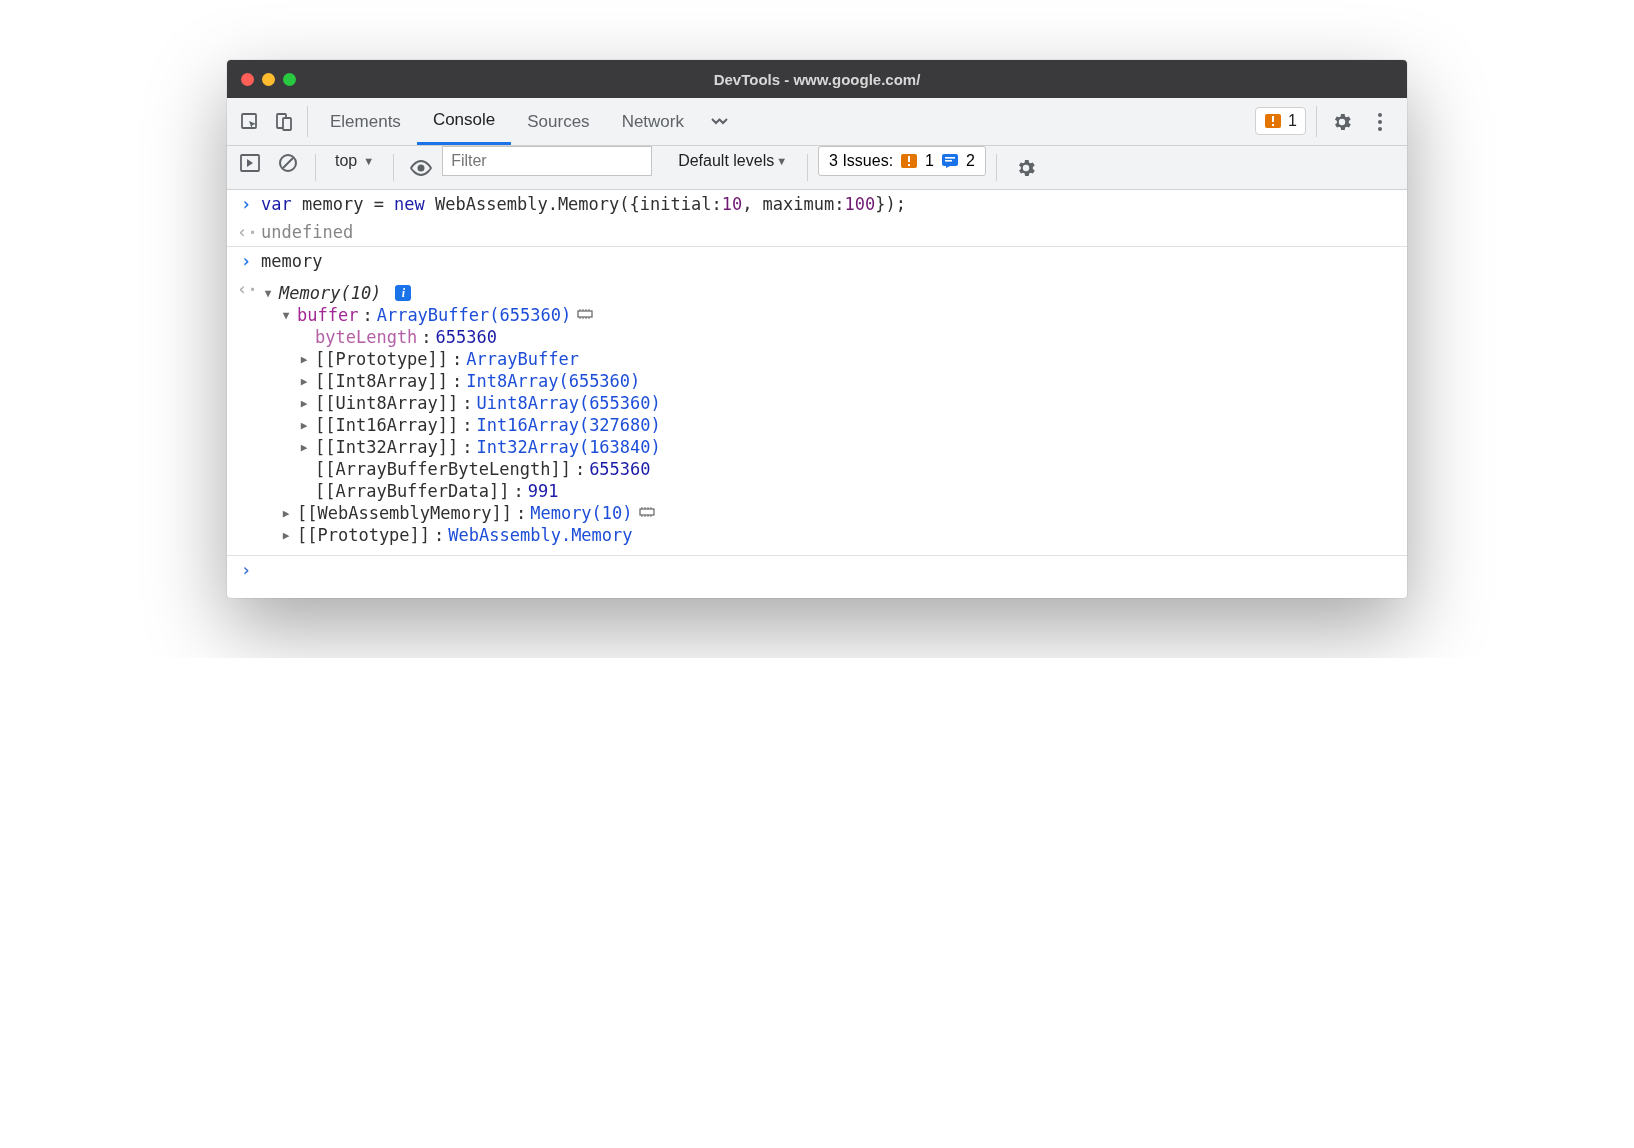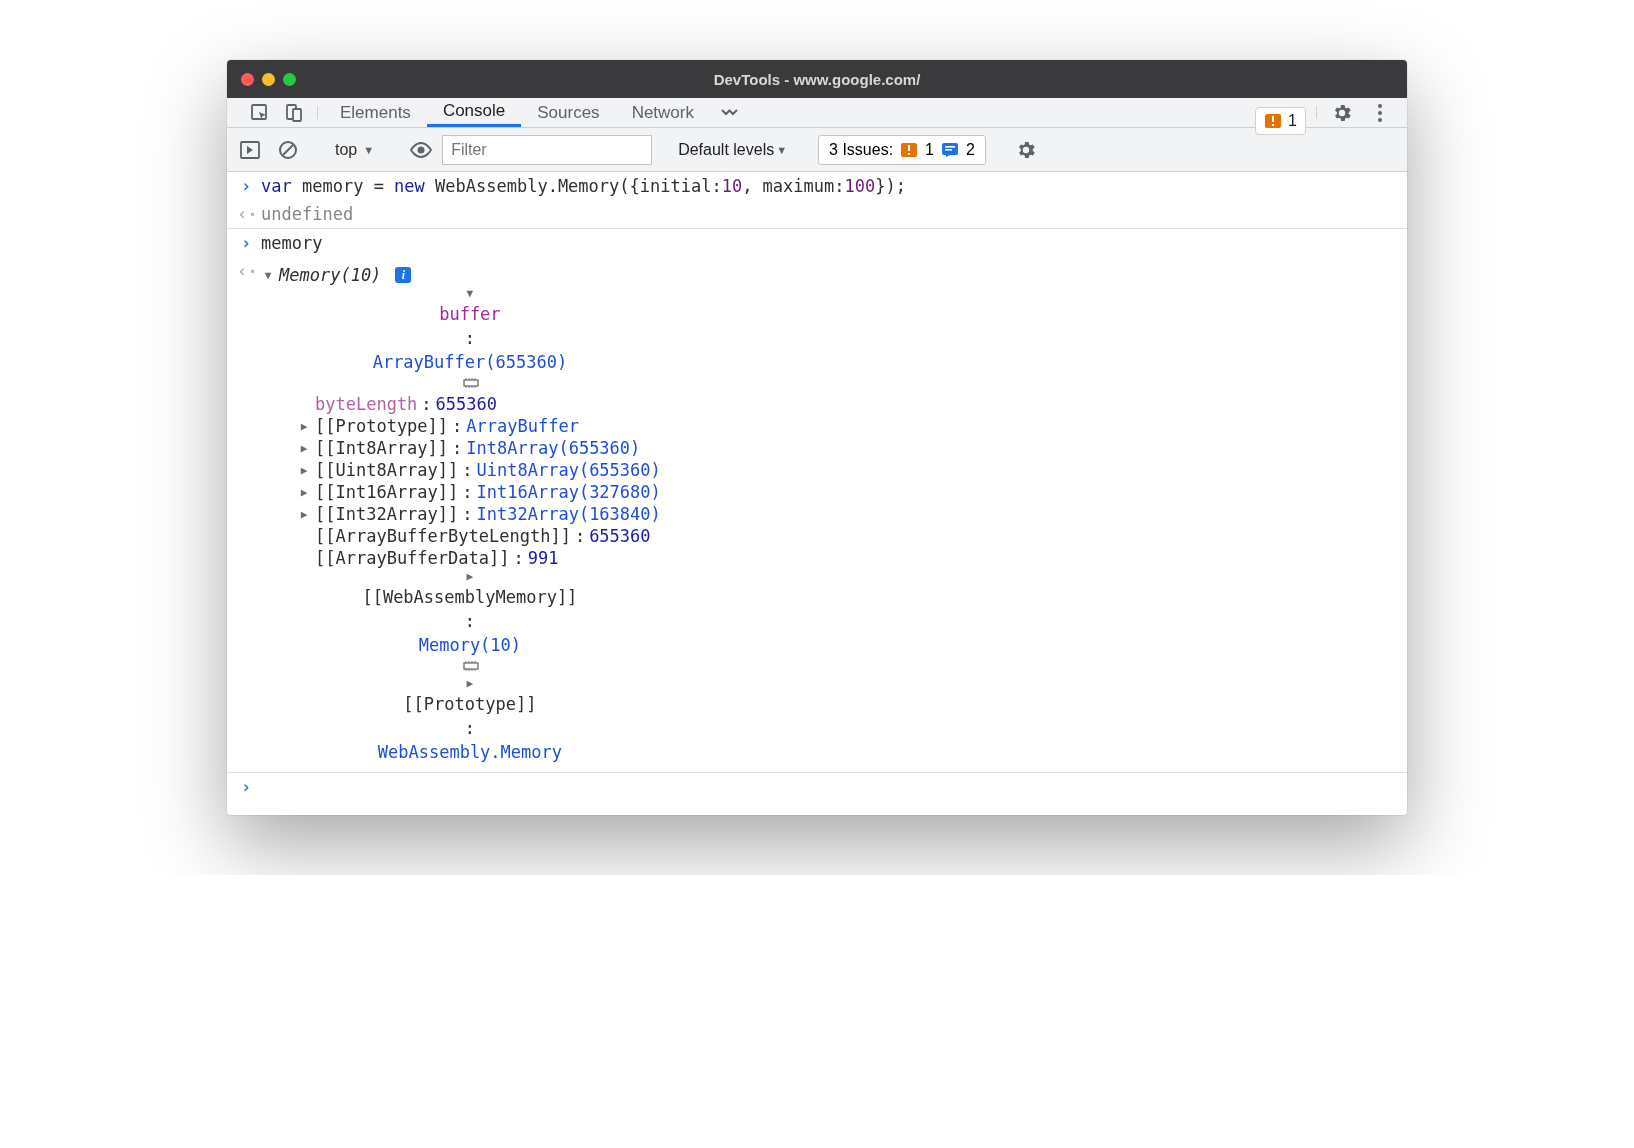--- a/index.html
+++ b/index.html
@@ -34,26 +34,26 @@
   .title-text {
     position: absolute;
     left: 0; right: 0;
     text-align: center;
     color: #d8d8d8;
     font-size: 15px;
     font-weight: 600;
     pointer-events: none;
   }
   .tabs-row {
-    height: 30px;
+    height: 48px;
     border-bottom: 1px solid #d0d0d0;
     display: flex;
     align-items: stretch;
     background: #f1f3f4;
-    padding: 0 8px 0 16px;
+    padding: 0 8px 0 6px;
   }
   .tool-btn {
     width: 34px;
     display: flex;
     align-items: center;
     justify-content: center;
     color: #5f6368;
   }
   .divider-v { width: 1px; background: #d0d0d0; margin: 8px 6px; }
   .tabs { display: flex; align-items: stretch; }
@@ -74,21 +74,21 @@
   .warn-badge {
     display: flex; align-items: center; gap: 6px;
     border: 1px solid #d0d0d0; border-radius: 4px;
     height: 28px; padding: 0 8px; margin: 9px 4px;
     font-size: 16px; color:#202124; background:#fff;
   }
   .gear, .kebab { width: 38px; display:flex; align-items:center; justify-content:center; color:#5f6368; }
   .toolbar2 {
     height: 44px;
     border-bottom: 1px solid #d0d0d0;
-    display: flex; align-items: center; gap: 4px;
+    display: flex; gap: 4px;
     background: #f1f3f4;
     padding: 0 10px 0 6px;
   }
   .tbtn { width: 34px; height: 34px; display:flex; align-items:center; justify-content:center; color:#5f6368; }
   .ctx-select {
     height: 30px; display:flex; align-items:center; padding:0 8px;
     border: 1px solid transparent; color:#303030; font-size:16px;
   }
   .eye { width: 34px; display:flex; align-items:center; justify-content:center; color:#5f6368; }
   .filter-input {
@@ -135,21 +135,21 @@
     width:16px; height:16px; background:#1a73e8; border-radius:3px;
     display:inline-flex; align-items:center; justify-content:center;
     color:#fff; font-size:12px; font-family: Georgia, serif; font-style:italic; font-weight:bold;
   }
   .mem-icon { color:#6d6d6d; font-size:14px; margin-left:2px; }
   .obj-name { font-style: italic; color:#303030; }
   .prop-key { color:#a32895; }
   .prop-key.dim { color:#b560a6; }
   .val-num { color:#1a1aa8; }
   .val-str { color:#1d4ed8; }
-  .indent1 { padding-left: 18px; flex-direction: column; }
+  .indent1 { padding-left: 18px; }
   .indent2 { padding-left: 36px; }
   .sep-thick { border-bottom: 1px solid #e0e0e0; }
   svg { display:block; }
 </style>
 </head>
 <body>
 
 <div class="window">
 
   <div class="titlebar">

